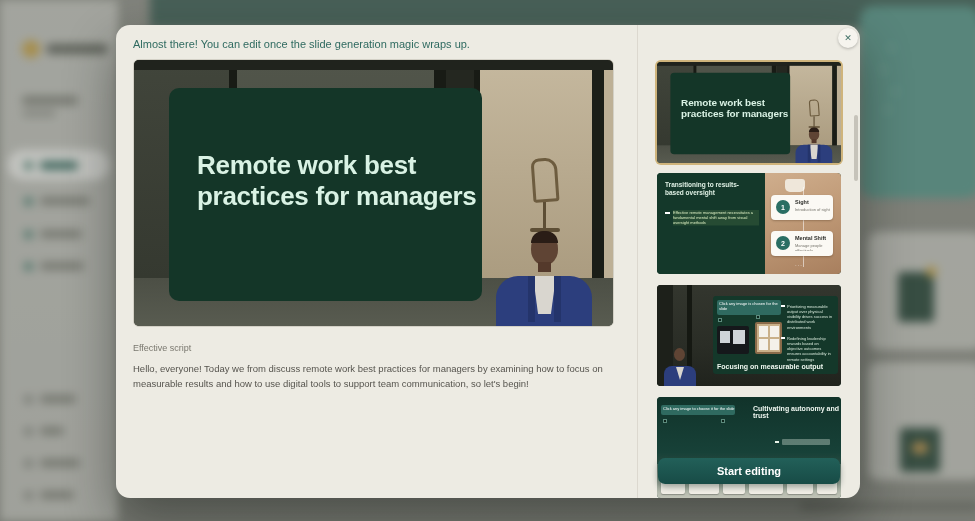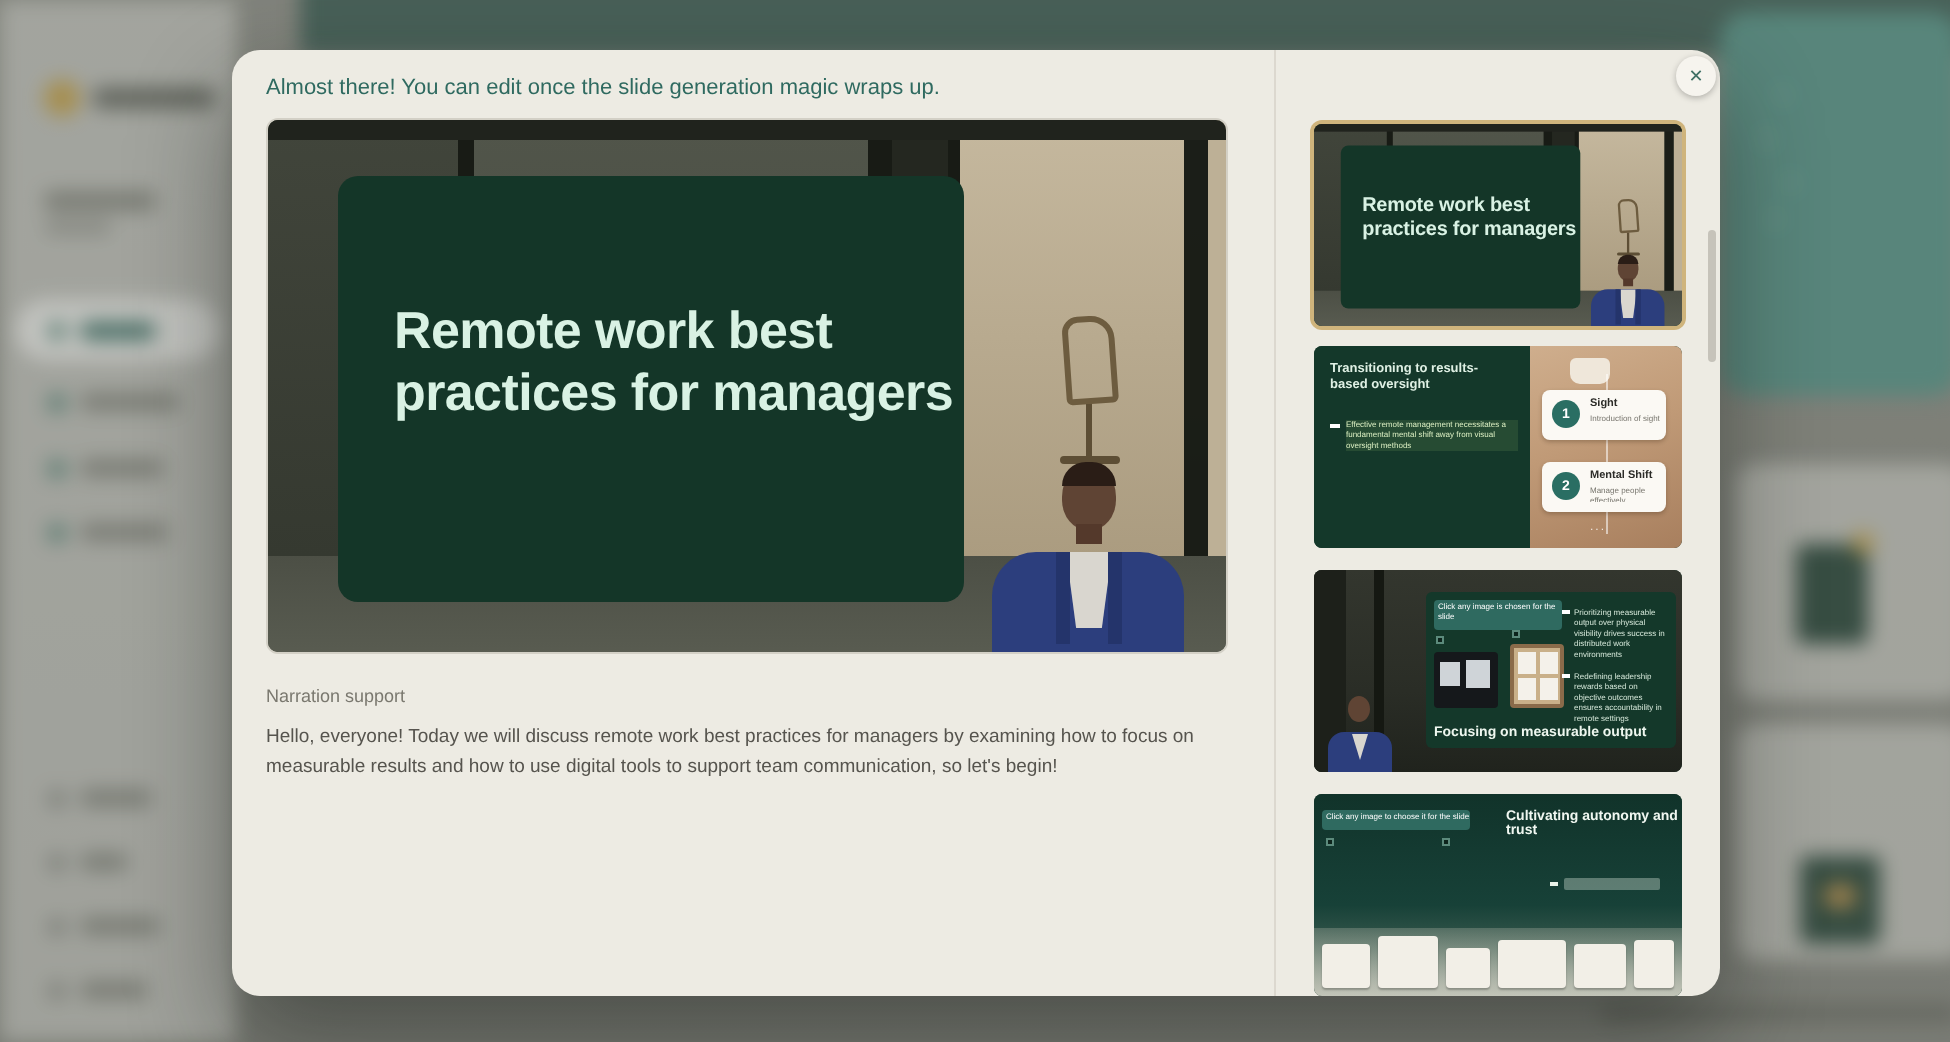--- a/index.html
+++ b/index.html
@@ -196,22 +196,22 @@
             <div class="p-head"></div>
             <div class="p-hair"></div>
             <div class="p-neck"></div>
             <div class="p-blazer"></div>
             <div class="p-shirt"></div>
             <div class="p-lapel"></div>
           </div>
         </div>
       </div>
 
-      <div class="narr-label">Narration support</div>
-      <div class="narr-text">Hello, everyone! Today we will discuss remote work best practices for managers by examining how to focus on measurable results and how to use digital tools to support team communication, so let's begin!</div>
+      <div class="narr-label">Effective script</div>
+      <div class="narr-text">Hello, everyone! Today we from discuss remote work best practices for managers by examining how to focus on measurable results and how to use digital tools to support team communication, so let's begin!</div>
     </div>
 
     <div class="modal-right">
 
       <div class="thumb t1 selected">
         <div class="scale-wrap">
           <div class="slide-scene">
             <div class="o-win o-w1"></div>
             <div class="o-win o-w2"></div>
             <div class="o-win o-w3"></div>
@@ -331,15 +331,16 @@
           <div class="t4-card" style="left:4px;width:24px;height:22px;"></div>
           <div class="t4-card" style="left:32px;width:30px;height:26px;"></div>
           <div class="t4-card" style="left:66px;width:22px;height:20px;"></div>
           <div class="t4-card" style="left:92px;width:34px;height:24px;"></div>
           <div class="t4-card" style="left:130px;width:26px;height:22px;"></div>
           <div class="t4-card" style="left:160px;width:20px;height:24px;"></div>
         </div>
       </div>
 
       <div class="scrollbar-thumb"></div>
+      <button class="start-btn">Start editing</button>
     </div>
   </div>
 </div>
 
 </body></html>

